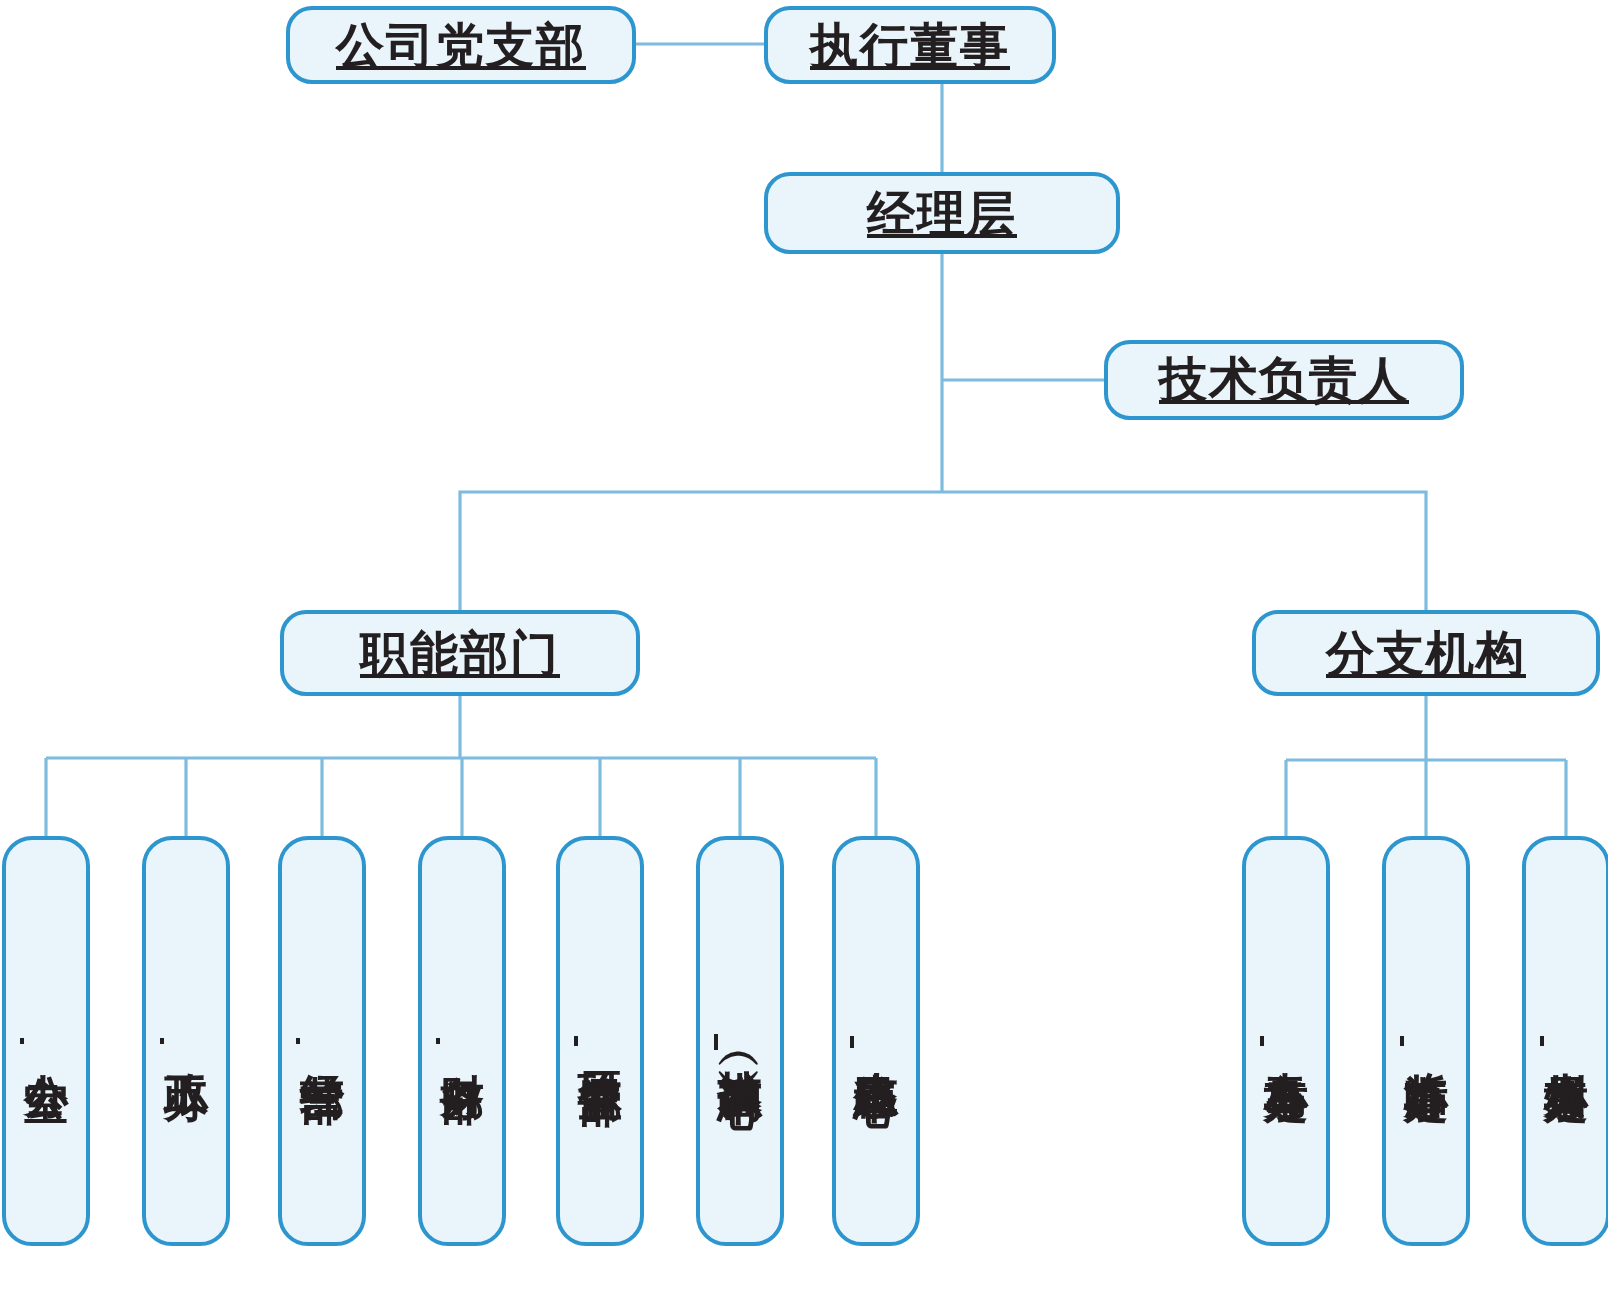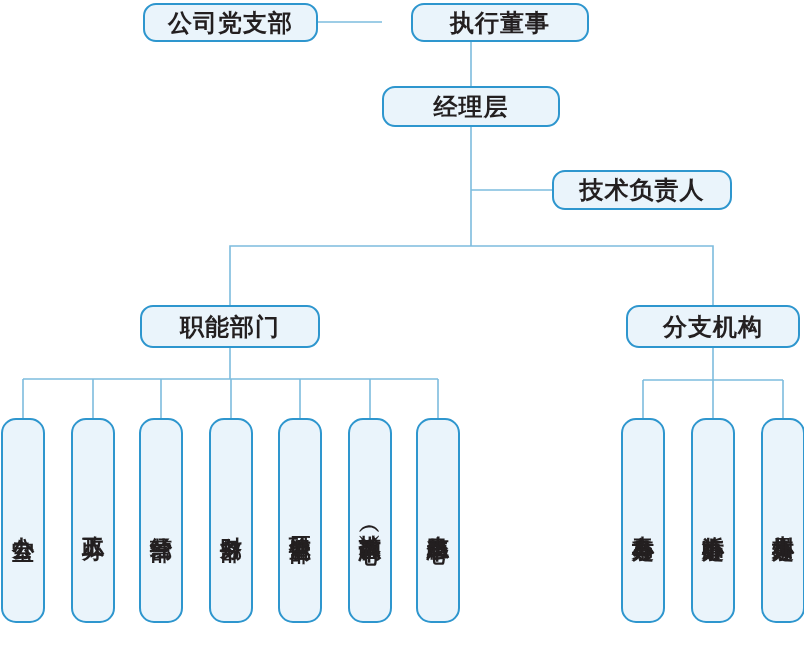--- a/index.html
+++ b/index.html
@@ -31,20 +31,21 @@
     box-sizing: border-box;
     background: var(--box-fill, #eaf4fb);
     border: 2px solid var(--box-border, #2e96ce);
     color: var(--text, #231f20);
     font-weight: bold;
     display: flex;
     align-items: center;
     justify-content: center;
     z-index: 1;
     letter-spacing: 1px;
+    text-decoration: underline;
   }
   .hbox {
     border-radius: 13px;
     font-size: 24px;
   }
   .vbox {
     border-radius: 15px;
     font-size: 22px;
     writing-mode: vertical-rl;
     text-orientation: mixed;
@@ -82,21 +83,21 @@
 
     <line x1="713" y1="348" x2="713" y2="380"></line>
     <line x1="643" y1="380" x2="783" y2="380"></line>
     <line x1="643" y1="380" x2="643" y2="418"></line>
     <line x1="713" y1="380" x2="713" y2="418"></line>
     <line x1="783" y1="380" x2="783" y2="418"></line>
   </svg>
 
   <div class="node hbox" style="left:143px; top:3px; width:175px; height:39px;">公司党支部</div>
 
-  <div class="node hbox" style="left:382px; top:3px; width:178px; height:39px;margin-left:29px;">执行董事</div>
+  <div class="node hbox" style="left:382px; top:3px; width:146px; height:39px;">执行董事</div>
 
   <div class="node hbox" style="left:382px; top:86px; width:178px; height:41px;">经理层</div>
 
   <div class="node hbox" style="left:552px; top:170px; width:180px; height:40px;text-align:center;">技术负责人</div>
 
   <div class="node hbox" style="left:626px; top:305px; width:174px; height:43px;">分支机构</div>
 
   <div class="node hbox" style="left:140px; top:305px; width:180px; height:43px;">职能部门</div>
 
   <div class="node vbox" style="left:1px;">办公室</div>

